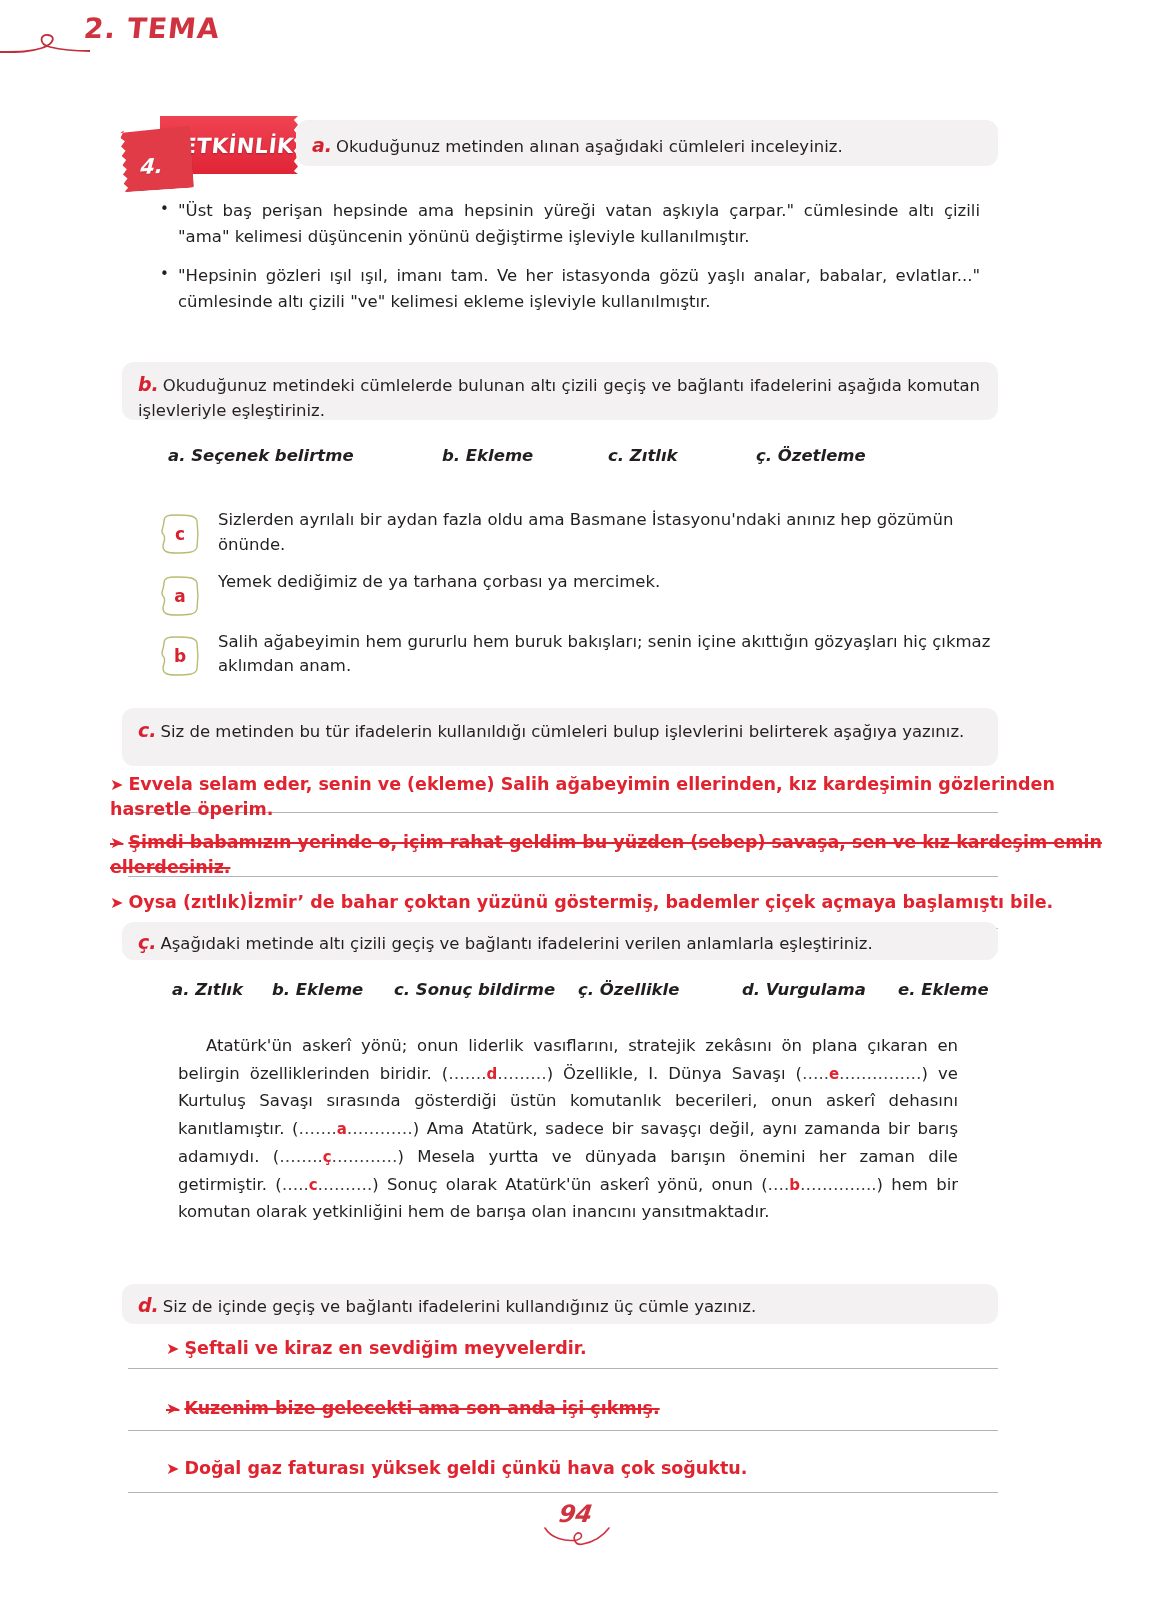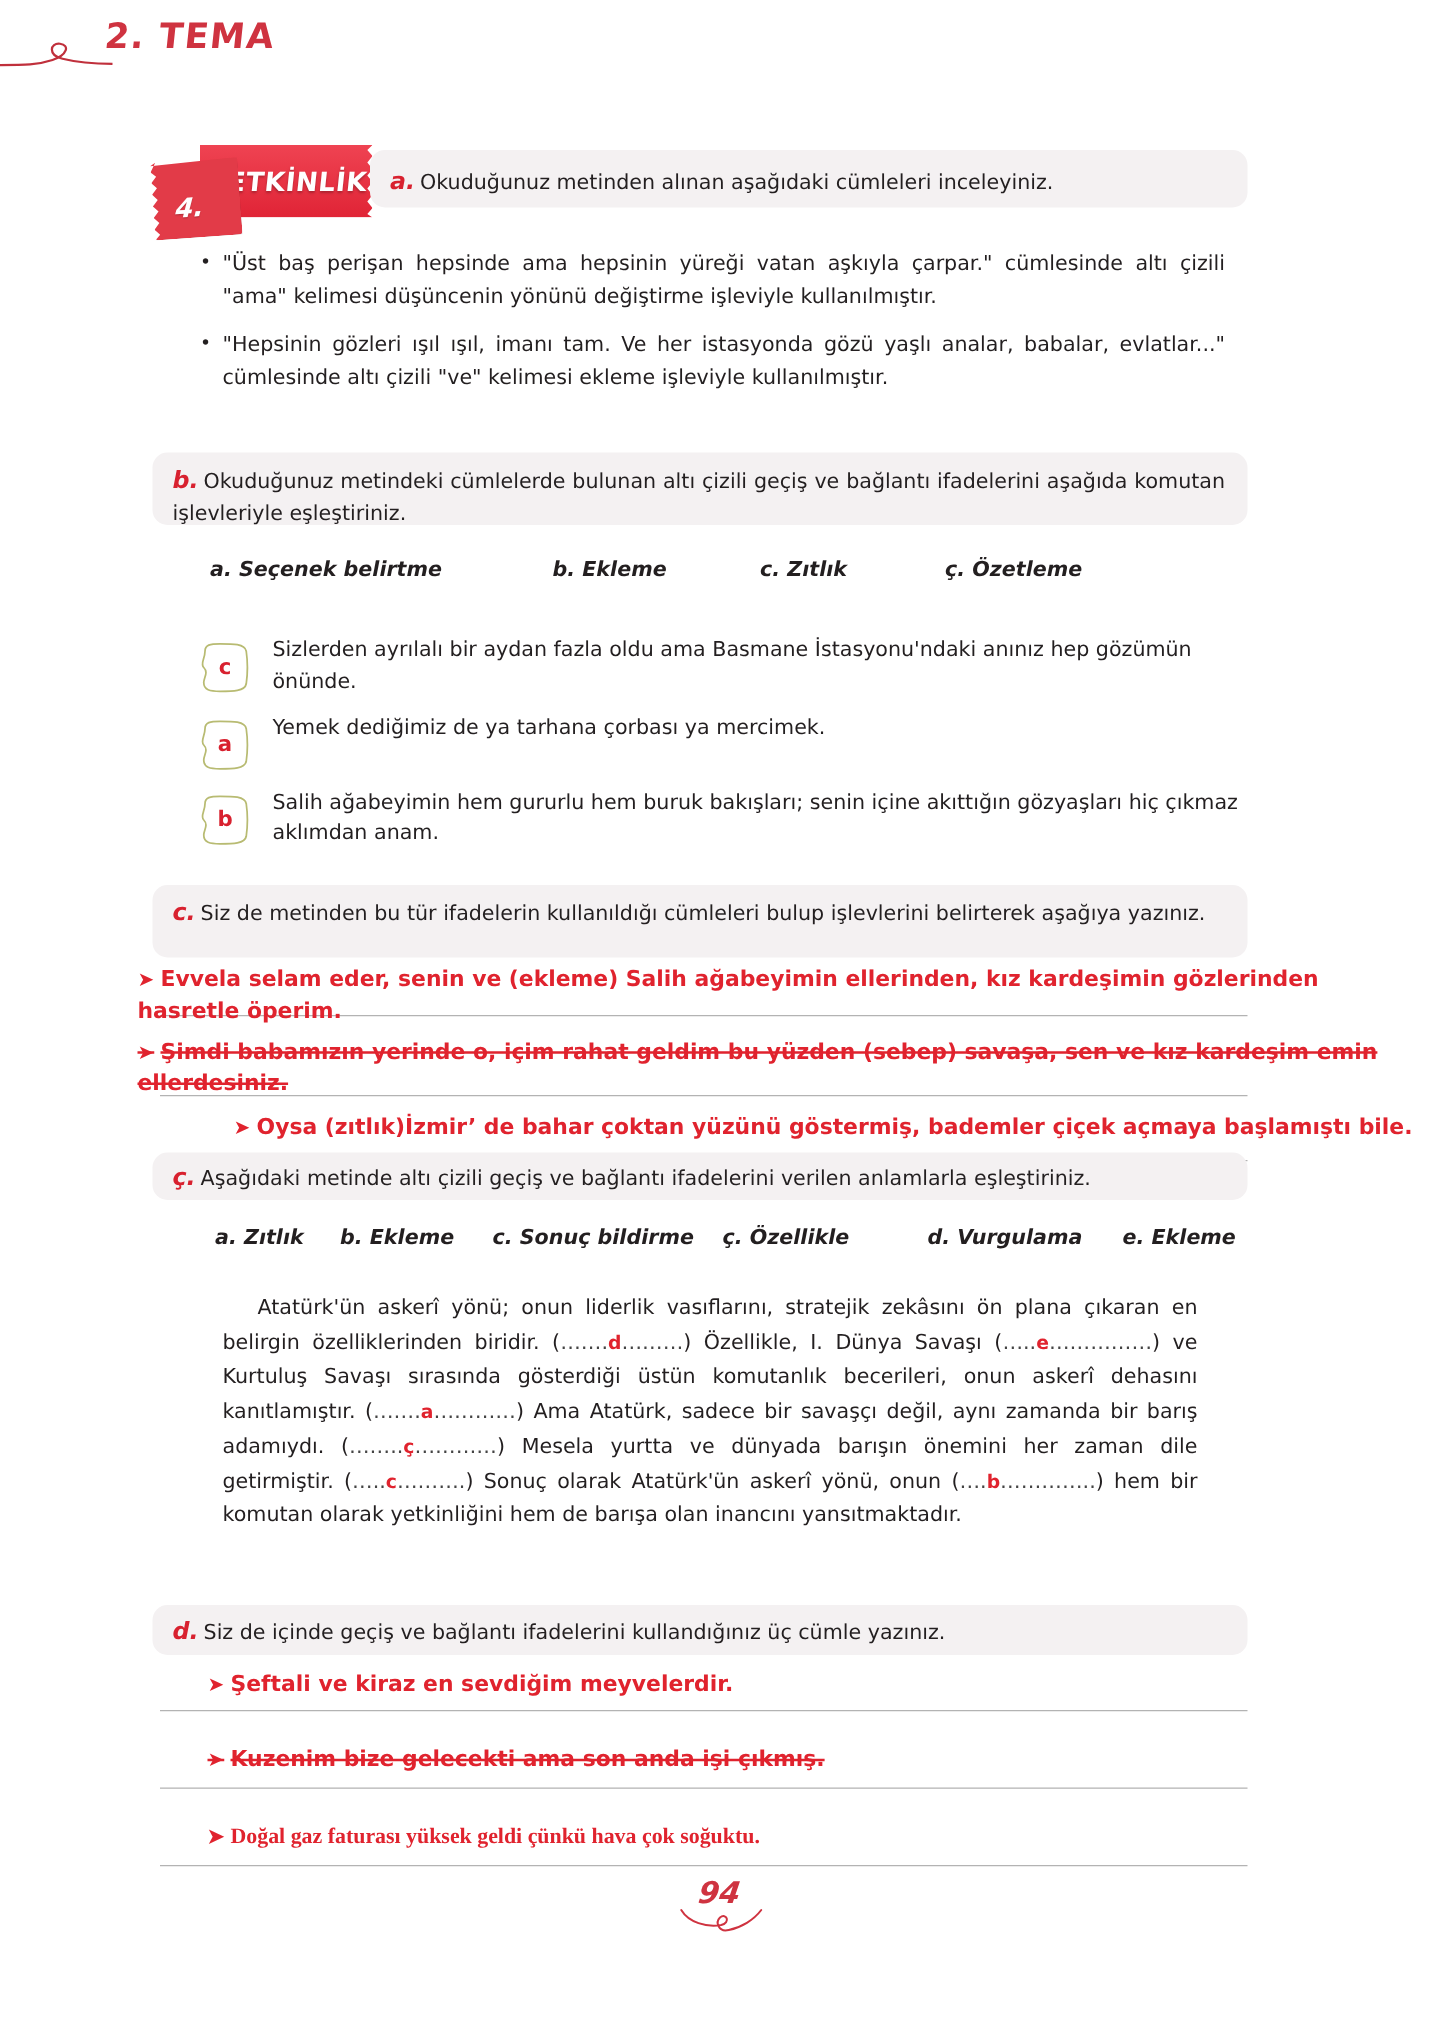--- a/index.html
+++ b/index.html
@@ -227,21 +227,21 @@
   <div class="rule" style="left:128px;top:928px;width:870px;"></div>
 
   <div class="ans strike" style="left:110px;top:830px;width:1000px;">
     <span class="arrow">➤</span><span>Şimdi babamızın yerinde o, içim rahat geldim bu yüzden (sebep) savaşa, sen ve kız kardeşim emin ellerdesiniz.</span>
   </div>
 
   <div class="ans" style="left:110px;top:772px;width:1030px;">
     <span class="arrow">➤</span><span>Evvela selam eder, senin ve (ekleme) Salih ağabeyimin ellerinden, kız kardeşimin gözlerinden hasretle öperim.</span>
   </div>
 
-  <div class="ans" style="left:110px;top:890px;width:1020px;text-align:right;">
+  <div class="ans" style="left:110px;top:890px;width:1020px;">
     <span class="arrow">➤</span><span>Oysa (zıtlık)İzmir’ de bahar çoktan yüzünü göstermiş, bademler çiçek açmaya başlamıştı bile.</span>
   </div>
 
   <div class="ibox" style="left:122px;top:922px;width:876px;height:38px;">
     <div class="ibox-inner" style="padding-top:6px;">
       <span class="alpha">ç.</span><span>Aşağıdaki metinde altı çizili geçiş ve bağlantı ifadelerini verilen anlamlarla eşleştiriniz.</span>
     </div>
   </div>
 
   <div class="optrow" style="left:172px;top:980px;">a. Zıtlık</div>
@@ -264,21 +264,21 @@
   <div class="rule" style="left:128px;top:1492px;width:870px;"></div>
 
   <div class="ans" style="left:166px;top:1336px;">
     <span class="arrow">➤</span><span>Şeftali ve kiraz en sevdiğim meyvelerdir.</span>
   </div>
 
   <div class="ans strike" style="left:166px;top:1396px;">
     <span class="arrow">➤</span><span>Kuzenim bize gelecekti ama son anda işi çıkmış.</span>
   </div>
 
-  <div class="ans" style="left:166px;top:1456px;font-family:Liberation Serif, serif;">
+  <div class="ans" style="left:166px;top:1456px;">
     <span class="arrow">➤</span><span>Doğal gaz faturası yüksek geldi çünkü hava çok soğuktu.</span>
   </div>
 
   <div class="pagenum">
     <span class="num">94</span>
     <div style="margin-top:-6px;">
       <svg width="90" height="26" viewBox="0 0 90 26">
         <path d="M14 6 C20 16, 34 20, 46 18 C54 16, 50 8, 45 12 C41 16, 44 24, 52 22 C62 20, 72 14, 78 6" fill="none" stroke="#cf3340" stroke-width="1.6" stroke-linecap="round"></path>
       </svg>
     </div>

